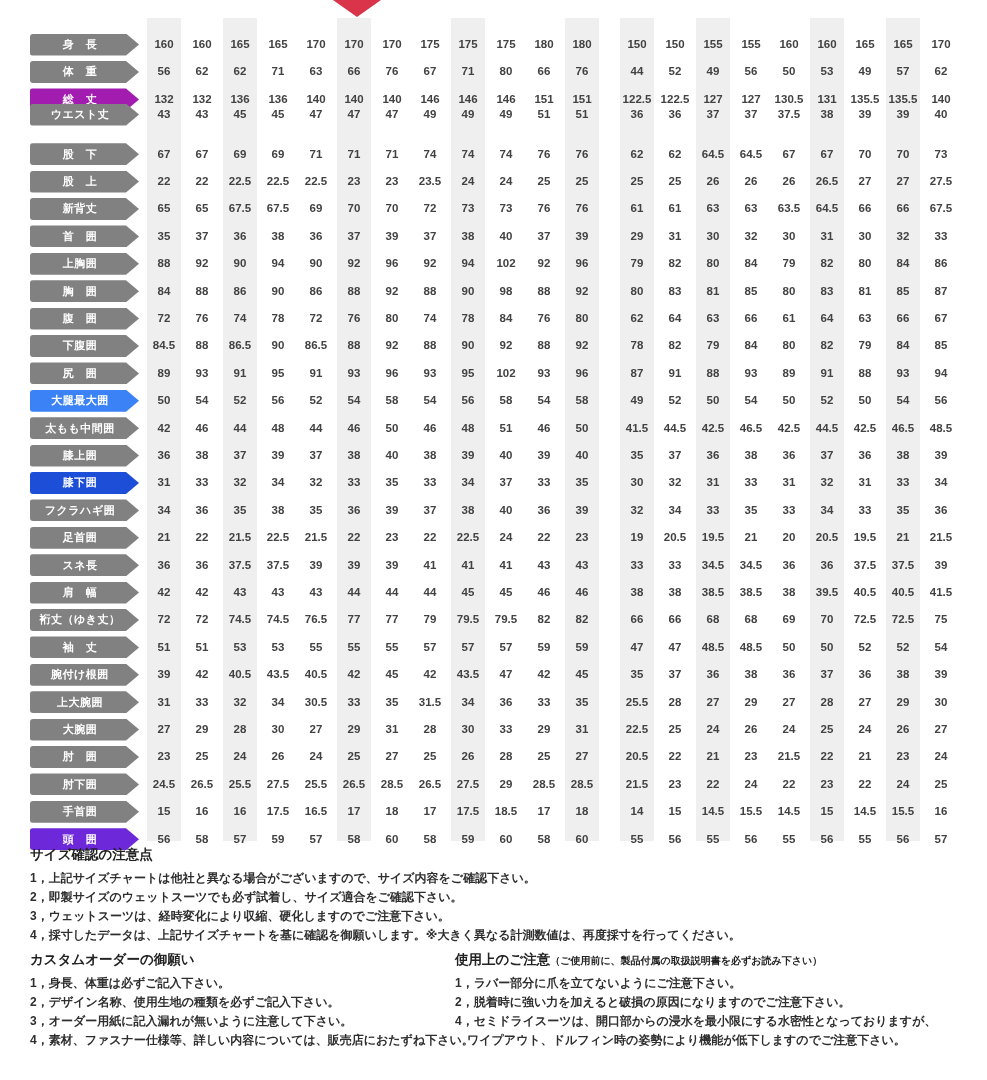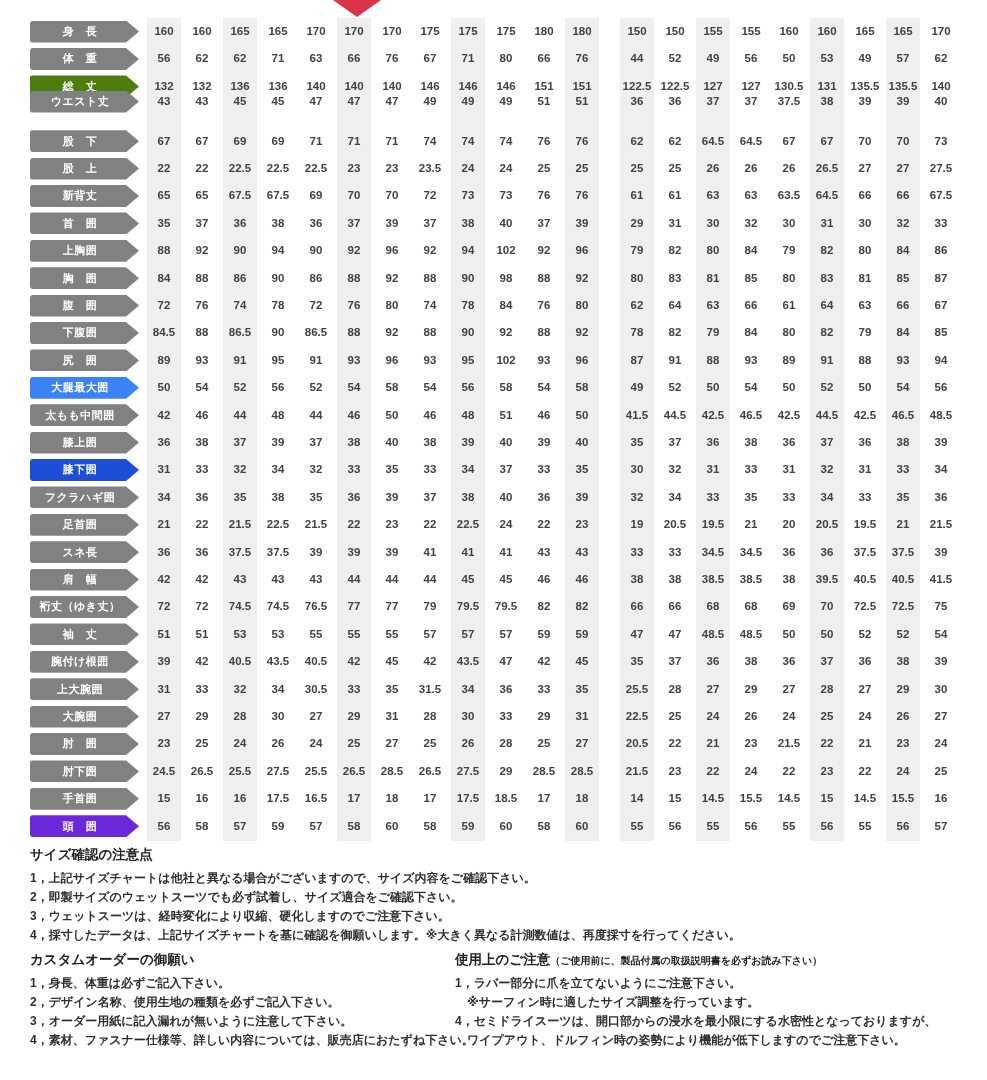--- a/index.html
+++ b/index.html
@@ -15,21 +15,21 @@
     position:absolute;top:0;left:333px;width:0;height:0;
     border-left:24px solid transparent;border-right:24px solid transparent;
     border-top:17px solid #d9344a;
   }
 
   
   .size-table{position:absolute;left:0;top:18px;width:987px;height:823px;}
   .stripes{position:absolute;inset:0;}
   .stripe{position:absolute;top:0;bottom:0;width:34px;background:#efefef;}
   .rows{position:absolute;inset:0;}
-  .trow{position:absolute;left:0;width:987px;height:27.4px;}
+  .trow{position:absolute;left:0;width:987px;height:27.4px;margin-top:13px;}
   .rlabel{
     position:absolute;left:30px;top:2.6px;height:22px;width:109px;
     background:#818181;color:#ffffff;
     display:flex;align-items:center;justify-content:center;
     clip-path:polygon(0 0,calc(100% - 13px) 0,100% 50%,calc(100% - 13px) 100%,0 100%);
     border-radius:3px 0 0 3px;
     font-size:11px;font-weight:bold;letter-spacing:.5px;
     padding-right:9px;box-sizing:border-box;white-space:nowrap;
   }
   .cellwrap{position:absolute;top:0;height:27.4px;display:flex;}
@@ -119,21 +119,21 @@
             <div class="cell">49</div>
             <div class="cell">56</div>
             <div class="cell">50</div>
             <div class="cell">53</div>
             <div class="cell">49</div>
             <div class="cell">57</div>
             <div class="cell">62</div>
           </div>
         </div>
         <div class="trow" style="top: 54.8px;">
-          <div class="rlabel" style="background: #4d7c0f; font-family: Liberation Serif, serif;">総　丈</div>
+          <div class="rlabel" style="background: #a21caf; font-family: Liberation Serif, serif;">総　丈</div>
           <div class="cellwrap g1">
             <div class="cell">132</div>
             <div class="cell">132</div>
             <div class="cell">136</div>
             <div class="cell">136</div>
             <div class="cell">140</div>
             <div class="cell">140</div>
             <div class="cell">140</div>
             <div class="cell">146</div>
             <div class="cell">146</div>
@@ -931,19 +931,19 @@
         <div class="note-line">4，素材、ファスナー仕様等、詳しい内容については、販売店におたずね下さい。</div>
       </div>
   </div>
 
   <div class="note-block" id="usage">
     <div class="note-title">
       <span>使用上のご注意</span><span class="note-sub">（ご使用前に、製品付属の取扱説明書を必ずお読み下さい）</span>
     </div>
     <div>
         <div class="note-line">1，ラバー部分に爪を立てないようにご注意下さい。</div>
-        <div class="note-line">　※サーフィン時に適したサイズ調整を行っています。</div>
+        <div class="note-line">2，脱着時に強い力を加えると破損の原因になりますのでご注意下さい。</div>
         <div class="note-line">4，セミドライスーツは、開口部からの浸水を最小限にする水密性となっておりますが、</div>
         <div class="note-line">　ワイプアウト、ドルフィン時の姿勢により機能が低下しますのでご注意下さい。</div>
       </div>
   </div>
 
 </div>
 
 </body></html>

